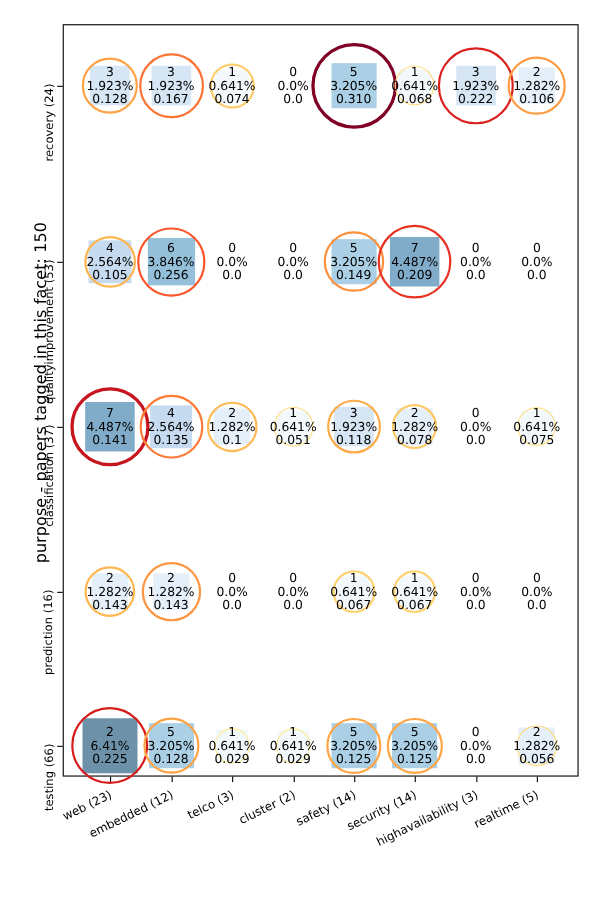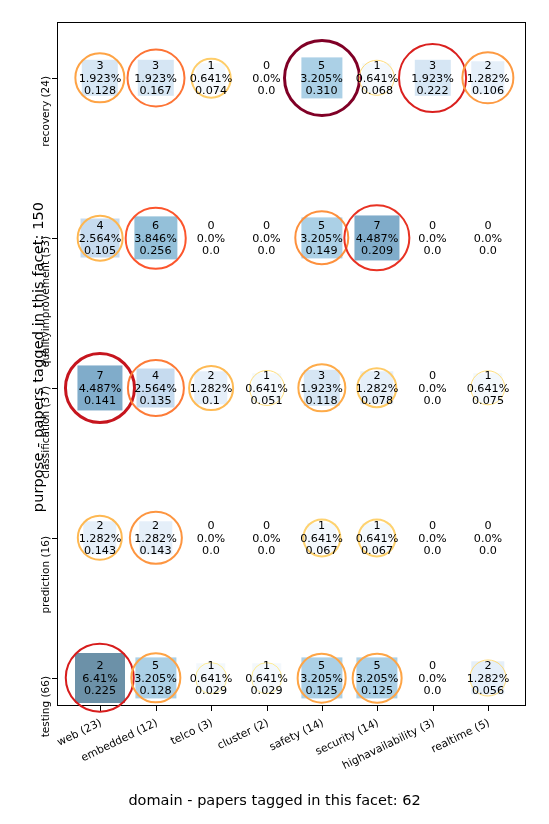--- a/index.html
+++ b/index.html
@@ -507,15 +507,14 @@
         <div class="cell-square" style="width: 33.4164px; height: 33.4164px; background: rgb(229, 239, 249);"></div>
         <div class="cell-circle" style="width: 37.0722px; height: 37.0722px; border: 1.94068px solid rgb(254, 218, 120);"></div>
         <div class="cell-text">
           <div>2</div>
           <div>1.282%</div>
           <div>0.056</div>
         </div>
       </div>
     </div>
 
-  <div class="axis-title-x">domain  -  papers tagged in this facet: 62</div>
 
 </div>
 
 </body></html>

